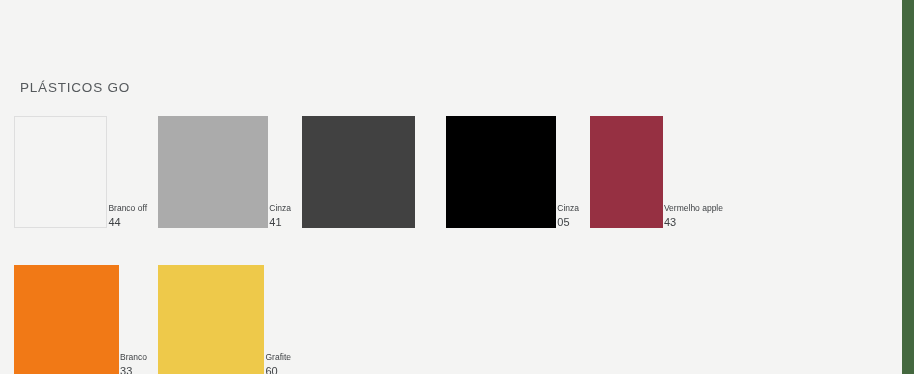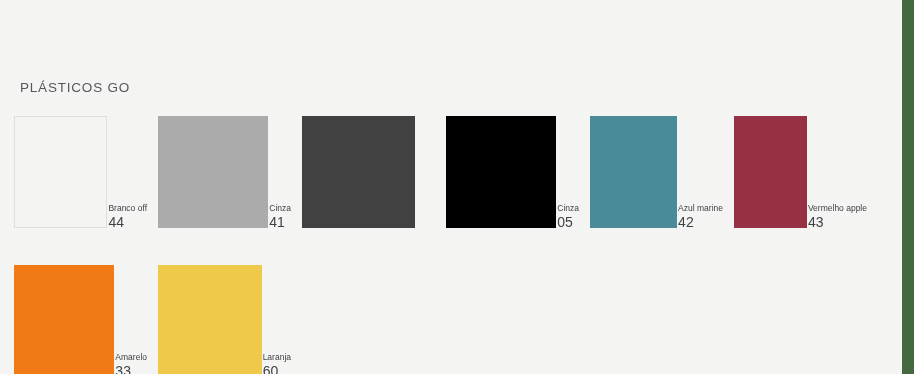--- a/index.html
+++ b/index.html
@@ -85,21 +85,21 @@
   }
 
   .swatch-name {
     font-size: 8.5px;
     color: #3f4245;
     line-height: 12px;
     white-space: nowrap;
   }
 
   .swatch-code {
-    font-size: 14px;
+    font-size: 11px;
     color: #3f4245;
     line-height: 12px;
     margin-top: 2px;
     white-space: nowrap;
   }
 </style>
 </head>
 <body>
 
 <div id="page">
@@ -131,53 +131,46 @@
       </div>
 
       <div class="swatch-cell">
         <div class="swatch-chip" style="background:#000000"></div>
         <div class="swatch-meta">
           <div class="swatch-name">Cinza</div>
           <div class="swatch-code">05</div>
         </div>
       </div>
 
-      <div class="swatch-cell">
-        <div class="swatch-chip" style="background:#498b99"></div>
-        <div class="swatch-meta">
-          <div class="swatch-name">Azul marine</div>
-          <div class="swatch-code">42</div>
-        </div>
-      </div>
 
 
       <div class="swatch-cell">
         <div class="swatch-chip" style="background:#963042"></div>
         <div class="swatch-meta">
           <div class="swatch-name">Vermelho apple</div>
           <div class="swatch-code">43</div>
         </div>
       </div>
 
     </div>
 
     <div class="swatch-row row-2">
 
       <div class="swatch-cell">
         <div class="swatch-chip" style="background:#f17916"></div>
         <div class="swatch-meta">
-          <div class="swatch-name">Amarelo</div>
+          <div class="swatch-name">Branco</div>
           <div class="swatch-code">33</div>
         </div>
       </div>
 
       <div class="swatch-cell">
         <div class="swatch-chip" style="background:#eec94a"></div>
         <div class="swatch-meta">
-          <div class="swatch-name">Laranja</div>
+          <div class="swatch-name">Grafite</div>
           <div class="swatch-code">60</div>
         </div>
       </div>
 
     </div>
 
   </div>
 
 </div>
 

